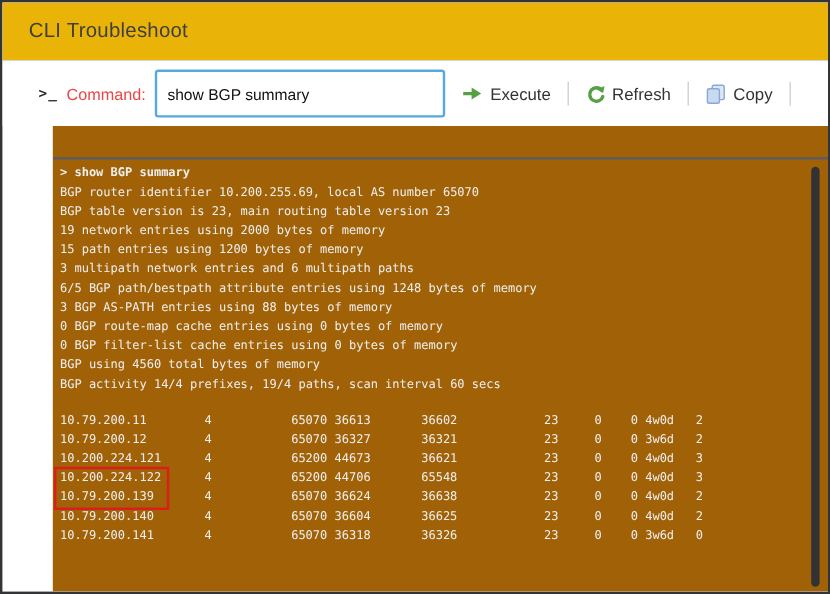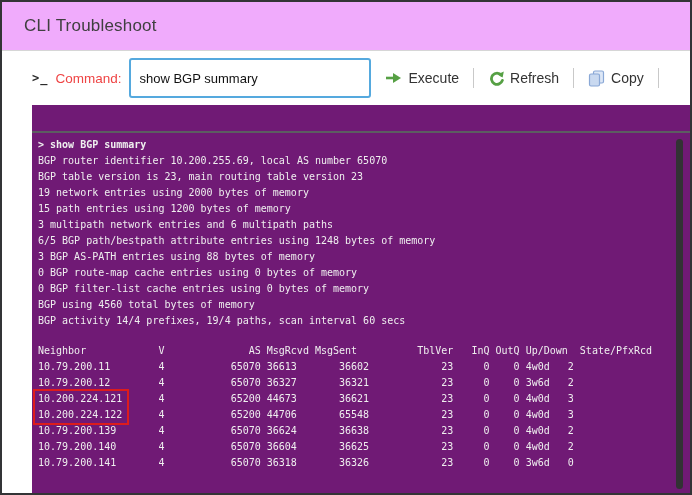--- a/index.html
+++ b/index.html
@@ -12,21 +12,21 @@
     position: relative;
   }
   .page { display: flex; flex-direction: column; height: 100%; }
 
   
   .title-bar {
     height: 49px; flex: 0 0 49px;
     display: flex; align-items: center;
     padding-left: 22px;
     border-bottom: 1px solid #d6d6d6;
-    background: #f0abfc;
+    background: #eab308;
   }
   .title-bar h1 { font-size: 17px; font-weight: 400; color: #3f3f3f; letter-spacing: .2px; }
 
   
   .command-bar {
     height: 54px; flex: 0 0 54px;
     display: flex; align-items: center;
     padding-left: 30px;
     background: #fff;
   }
@@ -48,22 +48,22 @@
     margin-left: 14px; border: none; background: none;
     font-family: "Liberation Sans", sans-serif;
     font-size: 14px; color: #333; cursor: pointer; padding: 0;
   }
   .action-btn svg { display: block; }
   .vdiv { width: 1px; height: 20px; background: #c9c9c9; margin-left: 14px; }
 
   
   .terminal {
     flex: 1 1 auto;
-    margin-left: 30px;
-    background: #701a75;
+    margin-left: 42px;
+    background: #a16207;
     color: #efefef;
     font-family: "DejaVu Sans Mono", monospace;
     font-size: 10px; line-height: 16px;
     position: relative;
     overflow: hidden;
   }
   .term-header { height: 28px; border-bottom: 2px solid #5c5d61; }
   .term-content { padding: 4px 0 0 6px; position: relative; }
   .tline { height: 16px; white-space: pre; }
   .tline.cmd { font-weight: 700; }
@@ -159,32 +159,20 @@
           <div class="tline">15 path entries using 1200 bytes of memory</div>
           <div class="tline">3 multipath network entries and 6 multipath paths</div>
           <div class="tline">6/5 BGP path/bestpath attribute entries using 1248 bytes of memory</div>
           <div class="tline">3 BGP AS-PATH entries using 88 bytes of memory</div>
           <div class="tline">0 BGP route-map cache entries using 0 bytes of memory</div>
           <div class="tline">0 BGP filter-list cache entries using 0 bytes of memory</div>
           <div class="tline">BGP using 4560 total bytes of memory</div>
           <div class="tline">BGP activity 14/4 prefixes, 19/4 paths, scan interval 60 secs</div>
         </div>
       <div class="ttable">
-        <div class="thead-row" id="thead">
-            <span class="tcol c-neighbor">Neighbor</span>
-            <span class="tcol c-v">V</span>
-            <span class="tcol c-as">AS</span>
-            <span class="tcol c-msgRcvd">MsgRcvd</span>
-            <span class="tcol c-msgSent">MsgSent</span>
-            <span class="tcol c-tblVer">TblVer</span>
-            <span class="tcol c-inQ">InQ</span>
-            <span class="tcol c-outQ">OutQ</span>
-            <span class="tcol c-upDown">Up/Down</span>
-            <span class="tcol c-statePfxRcd">State/PfxRcd</span>
-          </div>
         <div id="trows">
             <div class="trow">
               <span class="tcol c-neighbor">10.79.200.11</span>
               <span class="tcol c-v">4</span>
               <span class="tcol c-as">65070</span>
               <span class="tcol c-msgRcvd">36613</span>
               <span class="tcol c-msgSent">36602</span>
               <span class="tcol c-tblVer">23</span>
               <span class="tcol c-inQ">0</span>
               <span class="tcol c-outQ">0</span>

